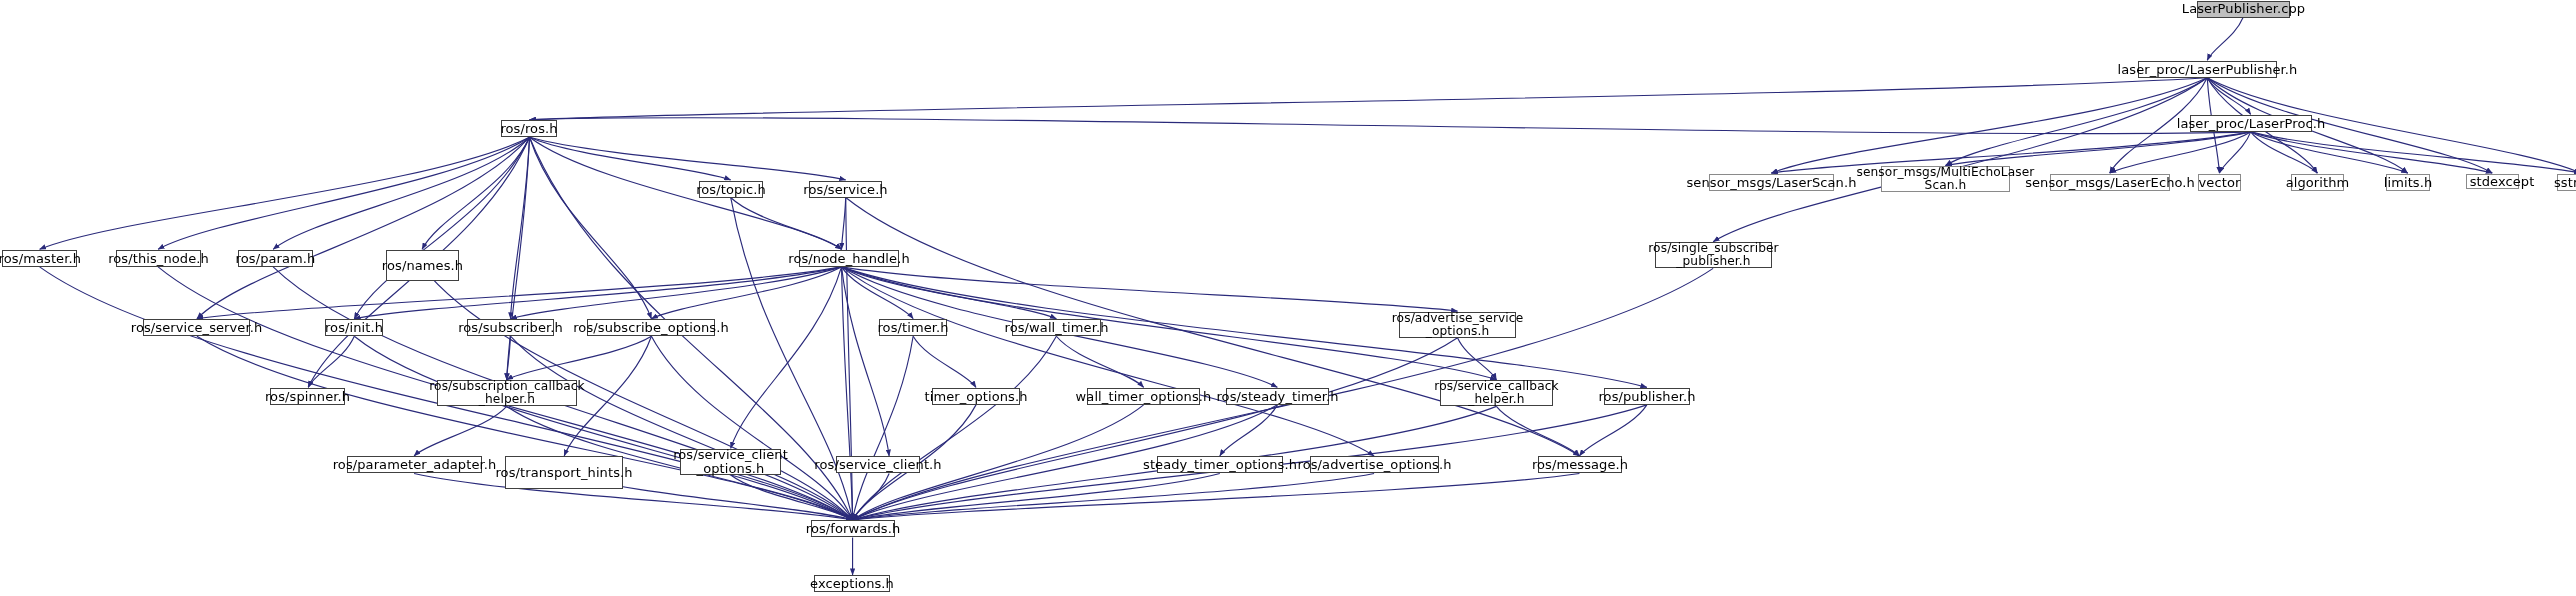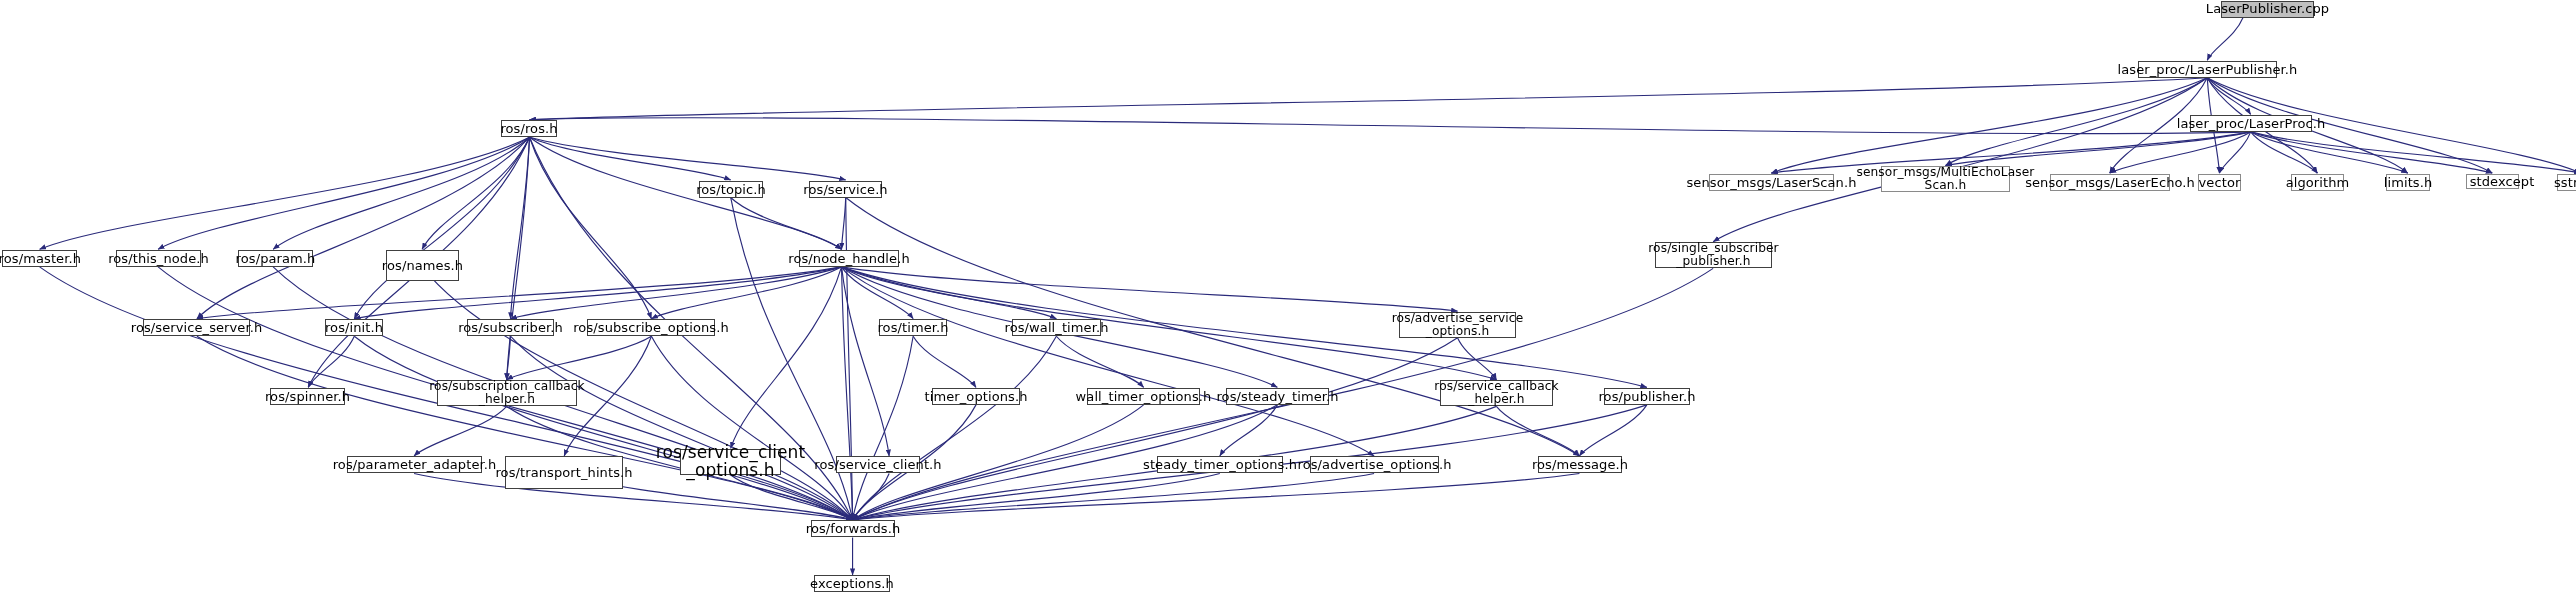--- a/index.html
+++ b/index.html
@@ -3,21 +3,21 @@
 <meta charset="utf-8">
 <style>
   html,body{margin:0;padding:0;background:#ffffff;}
   #stage{position:relative;width:2576px;height:597px;background:#ffffff;
          font-family:"DejaVu Sans","Liberation Sans",sans-serif;overflow:hidden;}
   svg.edges{position:absolute;left:0;top:0;width:2576px;height:597px;}
   .node{position:absolute;box-sizing:border-box;display:flex;align-items:center;
         justify-content:center;text-align:center;background:#ffffff;
         border:0.8px solid #404040;color:#000000;font-size:13px;line-height:1.05;
         letter-spacing:0.1px;padding:0.8px 3px;white-space:pre-line;}
-  .node.root{background:#bfbfbf;border:0.8px solid #404040;margin-left:24px;}
+  .node.root{background:#bfbfbf;border:0.8px solid #404040;}
   .node.thin{border:0.8px solid #8a8a8a;}
 </style>
 </head>
 <body>
 
 <div id="stage">
   <svg class="edges" viewBox="0 0 3381 783" preserveAspectRatio="none" aria-hidden="true">
     <defs>
       <marker id="ah" markerWidth="9" markerHeight="7" refX="8.4" refY="3.5" orient="auto" markerUnits="userSpaceOnUse">
         <path d="M0,0 L9,3.5 L0,7 Z" fill="#2a2a7a"></path>
@@ -152,21 +152,21 @@
       <div class="node" style="left: 437px; top: 380px; width: 140px; height: 26px; font-size: 12.2px;">ros/subscription_callback
 _helper.h</div>
       <div class="node" style="left: 932px; top: 388px; width: 88px; height: 17px;">timer_options.h</div>
       <div class="node" style="left: 1087px; top: 388px; width: 113px; height: 17px;">wall_timer_options.h</div>
       <div class="node" style="left: 1226px; top: 388px; width: 103px; height: 17px;">ros/steady_timer.h</div>
       <div class="node" style="left: 1440px; top: 380px; width: 113px; height: 26px; font-size: 12.2px;">ros/service_callback
 _helper.h</div>
       <div class="node" style="left: 1604px; top: 388px; width: 86px; height: 17px;">ros/publisher.h</div>
       <div class="node" style="left: 347px; top: 456px; width: 135px; height: 17px;">ros/parameter_adapter.h</div>
       <div class="node" style="left: 505px; top: 456px; width: 118px; height: 33px;">ros/transport_hints.h</div>
-      <div class="node" style="left: 680px; top: 449px; width: 101px; height: 26px; font-size: 17px;">ros/service_client
+      <div class="node" style="left: 680px; top: 449px; width: 101px; height: 26px; font-size: 13px;">ros/service_client
 _options.h</div>
       <div class="node" style="left: 836px; top: 456px; width: 84px; height: 17px;">ros/service_client.h</div>
       <div class="node" style="left: 1157px; top: 456px; width: 126px; height: 17px;">steady_timer_options.h</div>
       <div class="node" style="left: 1310px; top: 456px; width: 129px; height: 17px;">ros/advertise_options.h</div>
       <div class="node" style="left: 1538px; top: 456px; width: 84px; height: 17px;">ros/message.h</div>
       <div class="node" style="left: 811px; top: 520px; width: 84px; height: 17px;">ros/forwards.h</div>
       <div class="node" style="left: 814px; top: 575px; width: 76px; height: 17px;">exceptions.h</div>
     </div>
 </div>
 

